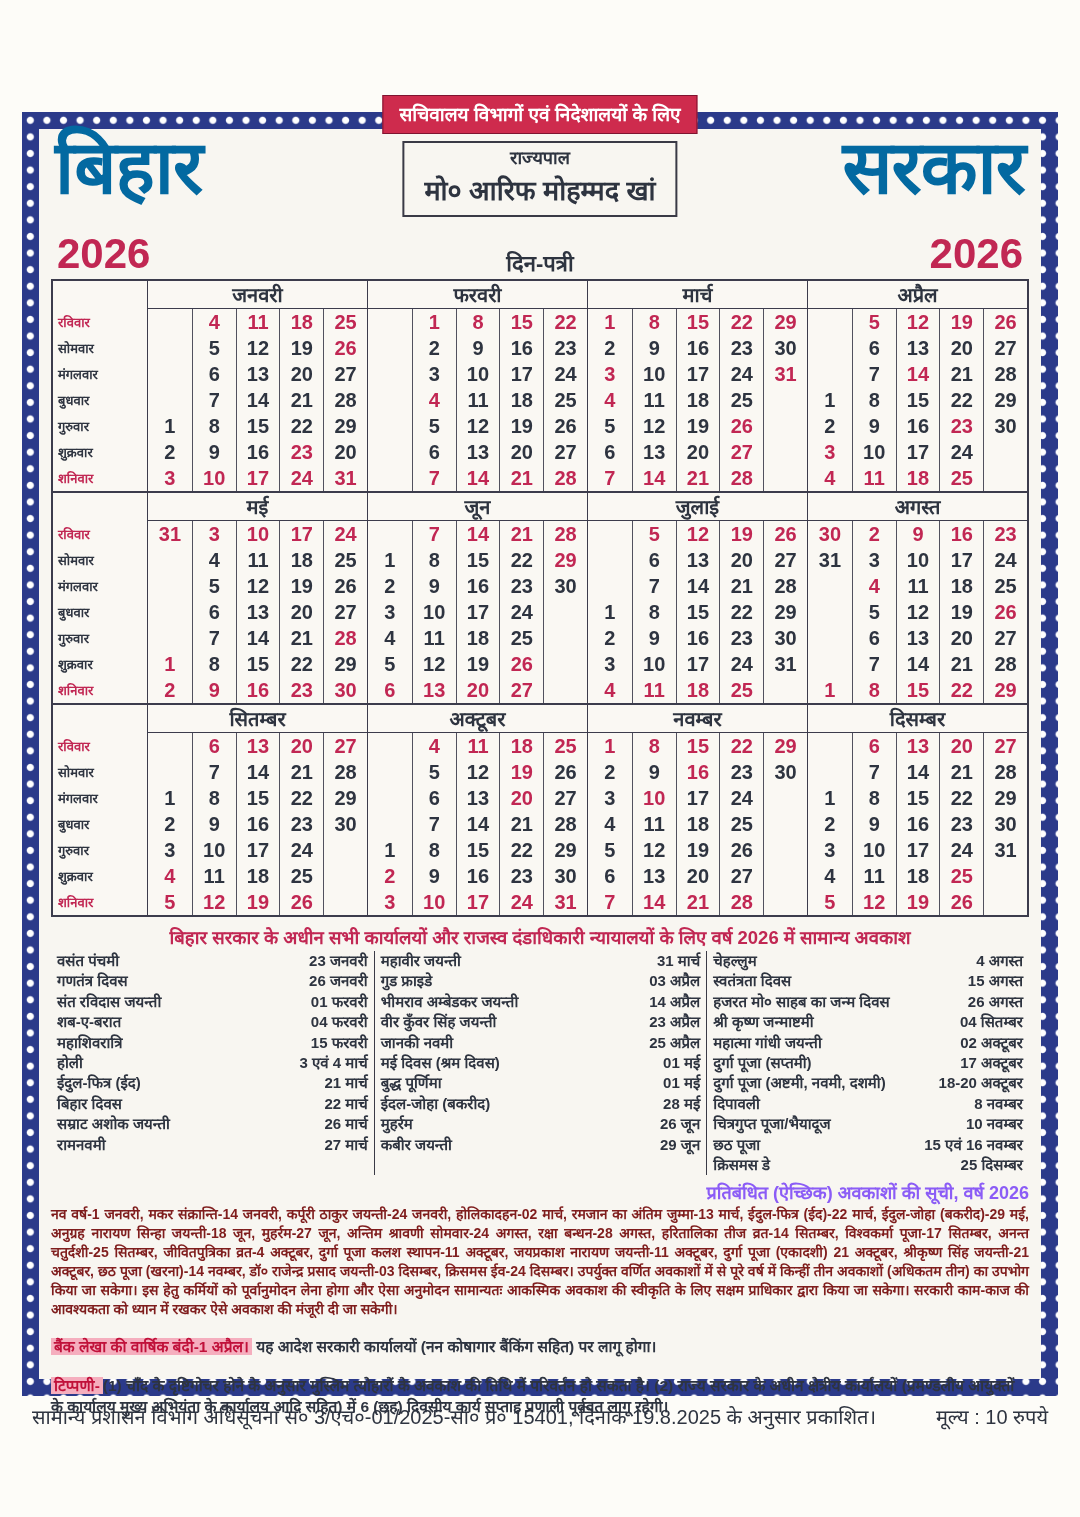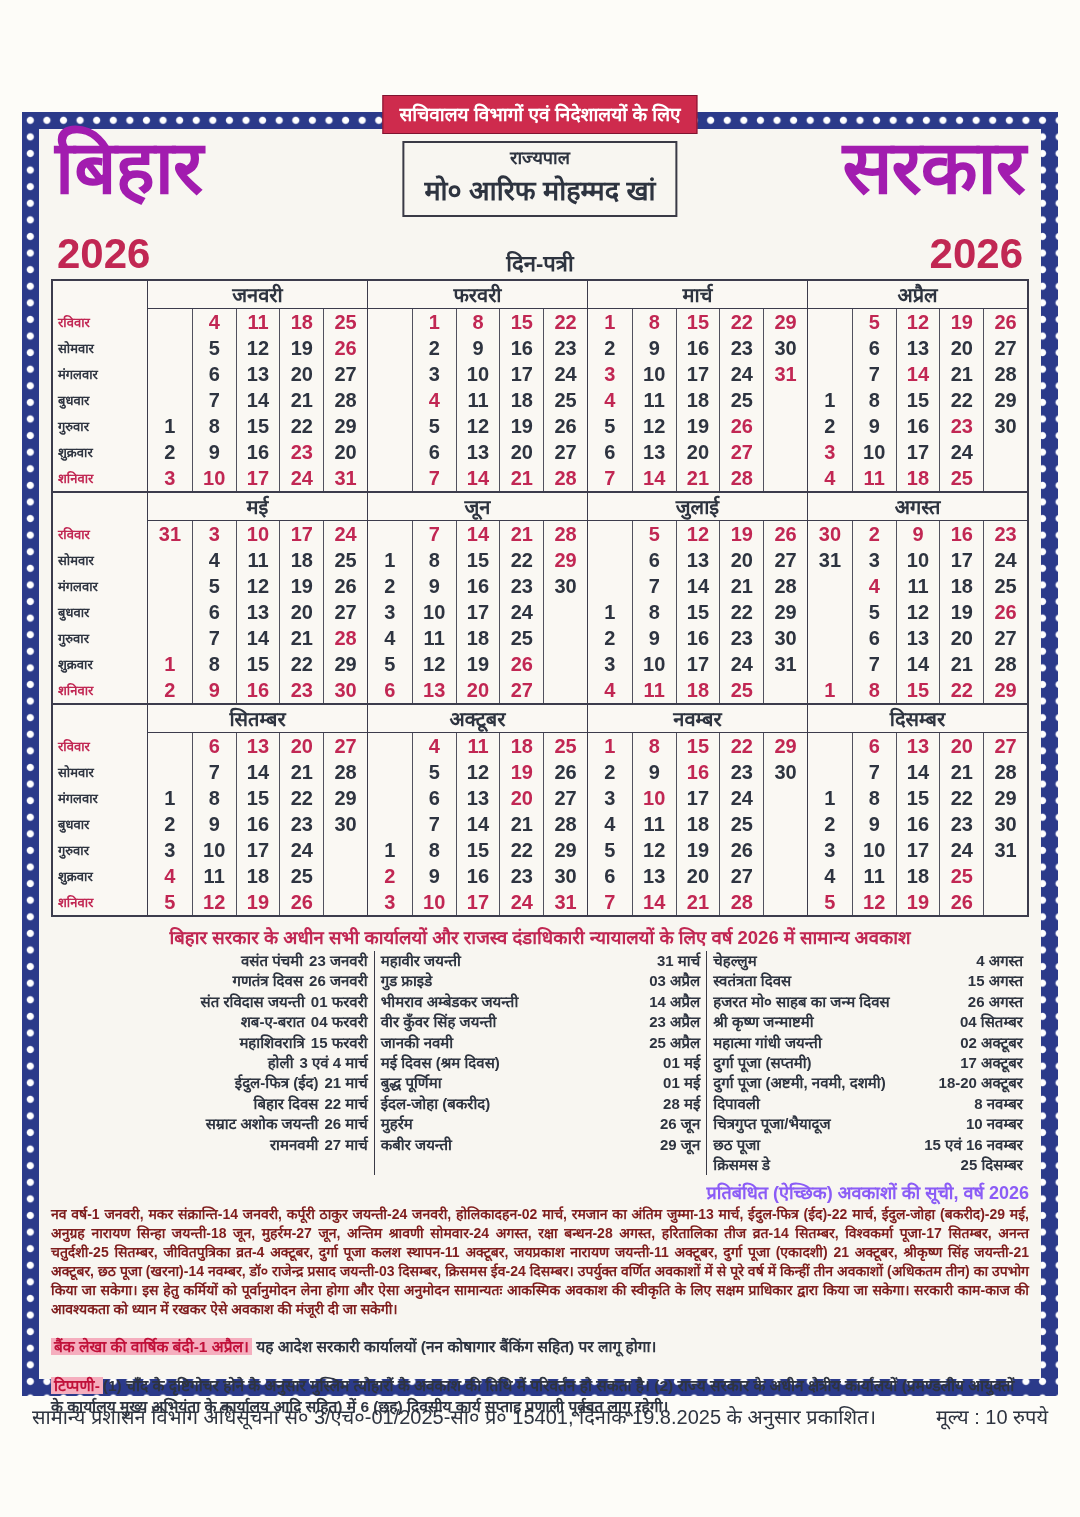--- a/index.html
+++ b/index.html
@@ -34,21 +34,21 @@
     padding:3px 14px 5px; z-index:6; white-space:nowrap;
   }
   .footer {
     position:absolute; left:32px; right:32px; top:1403px;
     display:flex; justify-content:space-between;
     color:#2e3440; font-weight:normal; font-size:20px;
   }
 
   
   .header { position:relative; height:140px; }
-  .t-big { position:absolute; top:-6px; color:#a21caf; font-size:74px; font-weight:bold; line-height:1; letter-spacing:-1px; }
+  .t-big { position:absolute; top:-6px; color:#0369a1; font-size:74px; font-weight:bold; line-height:1; letter-spacing:-1px; }
   .t-left { left:4px; }
   .t-right { right:4px; }
   .y-big { position:absolute; bottom:2px; color:#c12753; font-size:42px; font-weight:bold; line-height:1; }
   .y-left { left:6px; }
   .y-right { right:6px; }
   .gov {
     position:absolute; left:50%; top:4px; transform:translateX(-50%);
     border:2px solid #3a3a46; padding:2px 20px 7px; text-align:center; color:#2e3440;
     background:#f8f6f1;
   }
@@ -70,21 +70,21 @@
     font-size:20px; font-weight:bold; color:#2e3440; border-bottom:1.5px solid #3c3c4c;
   }
   .cell { display:flex; align-items:center; justify-content:center; font-size:20px; font-weight:bold; color:#2e3440; }
   .cell.bl { border-left:1px solid #51515e; }
   .cell.rd { color:#c12753; }
 
   
   .hol-head { text-align:center; color:#c12753; font-weight:bold; font-size:18.5px; margin:7px 0 2px; }
   .hcols { display:flex; }
   .hcol { box-sizing:border-box; padding:0 6px; }
-  .hcol-1 { width:33%;text-align:right; }
+  .hcol-1 { width:33%; }
   .hcol-2 { width:34%; border-left:1.5px solid #3a3a46; }
   .hcol-3 { width:33%; border-left:1.5px solid #3a3a46; }
   .hrow { display:flex; font-size:15px; font-weight:bold; color:#2e3440; line-height:1.36; }
   .hname { flex:1 1 auto; }
   .hdate { white-space:nowrap; padding-left:6px; }
 
   
   .res-head { text-align:right; color:#8b5cf6; font-weight:bold; font-size:18px; margin:5px 0 1px; }
   .res-text { font-size:14px; font-weight:bold; color:#7f1d1d; text-align:justify; line-height:1.36; }
 

